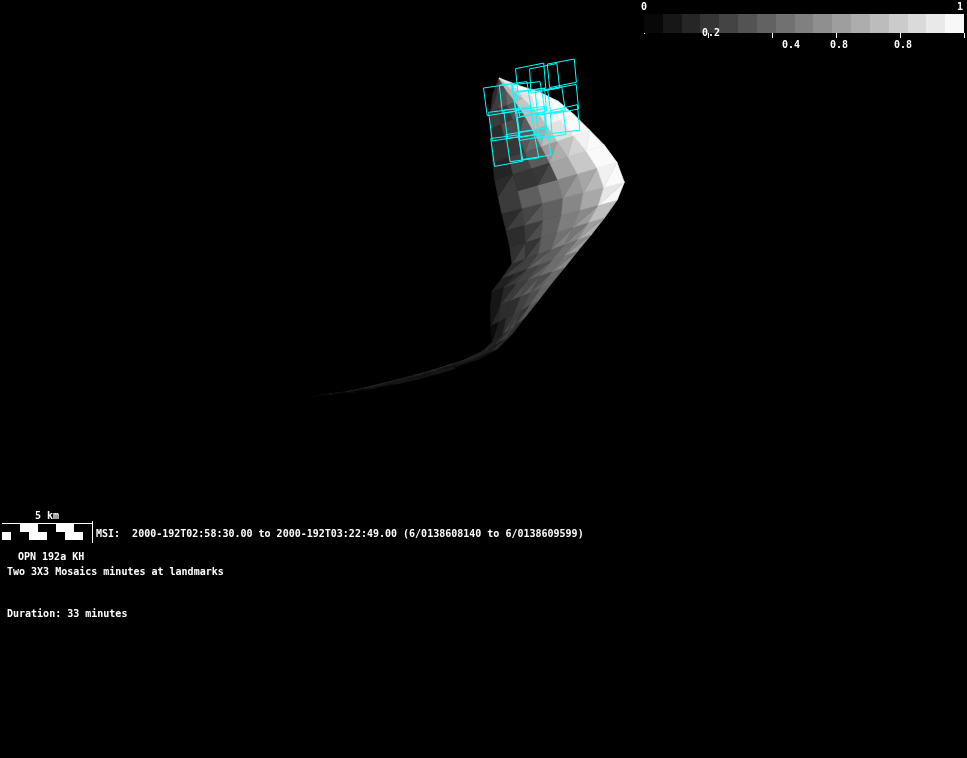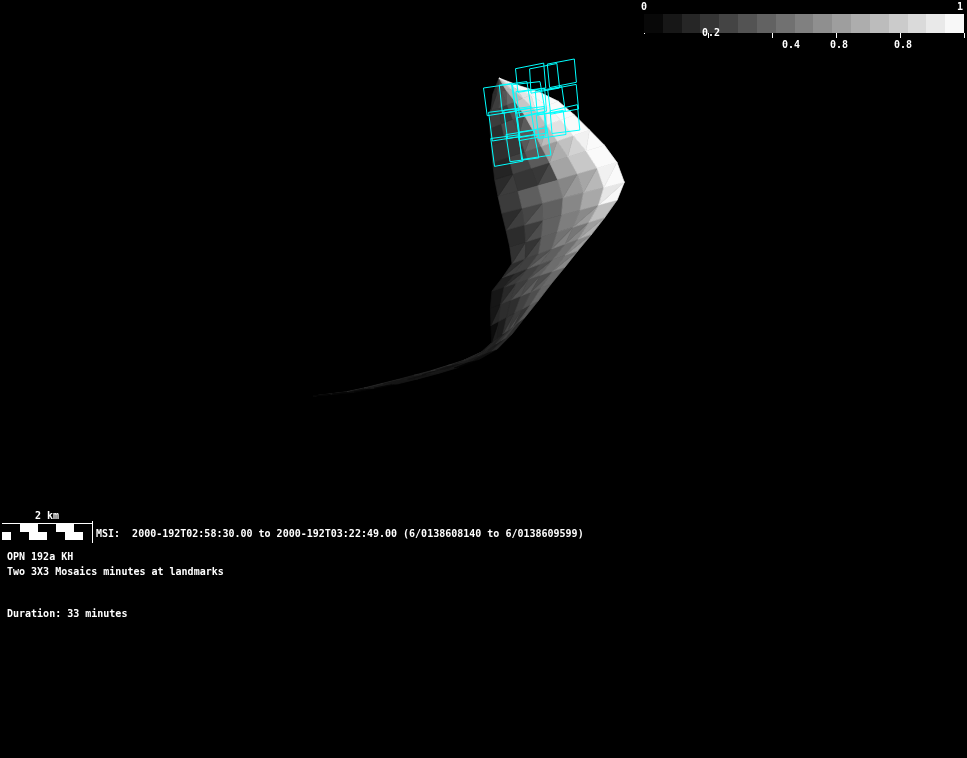--- a/index.html
+++ b/index.html
@@ -274,33 +274,33 @@
       <div class="abs" style="left: 836px; top: 33px; width: 1px; height: 5px; background: rgb(255, 255, 255);"></div>
       <div class="abs" style="left: 900px; top: 33px; width: 1px; height: 5px; background: rgb(255, 255, 255);"></div>
       <div class="abs" style="left: 964px; top: 33px; width: 1px; height: 5px; background: rgb(255, 255, 255);"></div>
       <div class="txt ctr" style="left: 699px; top: 27px; width: 24px;">0.2</div>
       <div class="txt ctr" style="left: 743px; top: 39px; width: 24px; margin-left: 36px;">0.4</div>
       <div class="txt ctr" style="left: 827px; top: 39px; width: 24px;">0.8</div>
       <div class="txt ctr" style="left: 891px; top: 39px; width: 24px;">0.8</div>
     </div>
 
   <div id="scalebar">
-    <div class="txt ctr" style="left:2px;top:510px;width:90px">2 km</div>
+    <div class="txt ctr" style="left:2px;top:510px;width:90px">5 km</div>
   <div class="abs" style="left: 2px; top: 524px; width: 18px; height: 8px; background: rgb(0, 0, 0);"></div>
       <div class="abs" style="left: 20px; top: 524px; width: 18px; height: 8px; background: rgb(255, 255, 255);"></div>
       <div class="abs" style="left: 38px; top: 524px; width: 18px; height: 8px; background: rgb(0, 0, 0);"></div>
       <div class="abs" style="left: 56px; top: 524px; width: 18px; height: 8px; background: rgb(255, 255, 255);"></div>
       <div class="abs" style="left: 74px; top: 524px; width: 18px; height: 8px; background: rgb(0, 0, 0);"></div>
       <div class="abs" style="left: 2px; top: 532px; width: 9px; height: 8px; background: rgb(255, 255, 255);"></div>
       <div class="abs" style="left: 11px; top: 532px; width: 18px; height: 8px; background: rgb(0, 0, 0);"></div>
       <div class="abs" style="left: 29px; top: 532px; width: 18px; height: 8px; background: rgb(255, 255, 255);"></div>
       <div class="abs" style="left: 47px; top: 532px; width: 18px; height: 8px; background: rgb(0, 0, 0);"></div>
       <div class="abs" style="left: 65px; top: 532px; width: 18px; height: 8px; background: rgb(255, 255, 255);"></div>
       <div class="abs" style="left: 83px; top: 532px; width: 9px; height: 8px; background: rgb(0, 0, 0);"></div>
       <div class="abs" style="left: 2px; top: 523px; width: 90px; height: 1px; background: rgb(255, 255, 255);"></div>
       <div class="abs" style="left: 92px; top: 521px; width: 1px; height: 22px; background: rgb(255, 255, 255);"></div>
     </div>
 
   <div class="txt" style="left:96px;top:528px">MSI:  2000-192T02:58:30.00 to 2000-192T03:22:49.00 (6/0138608140 to 6/0138609599)</div>
-  <div class="txt" style="left:7px;top:551px">OPN 192a KH</div>
+  <div class="txt" style="left:18px;top:551px">OPN 192a KH</div>
   <div class="txt" style="left:7px;top:566px">Two 3X3 Mosaics minutes at landmarks</div>
   <div class="txt" style="left:7px;top:608px">Duration: 33 minutes</div>
 </div>
 
 </body></html>

